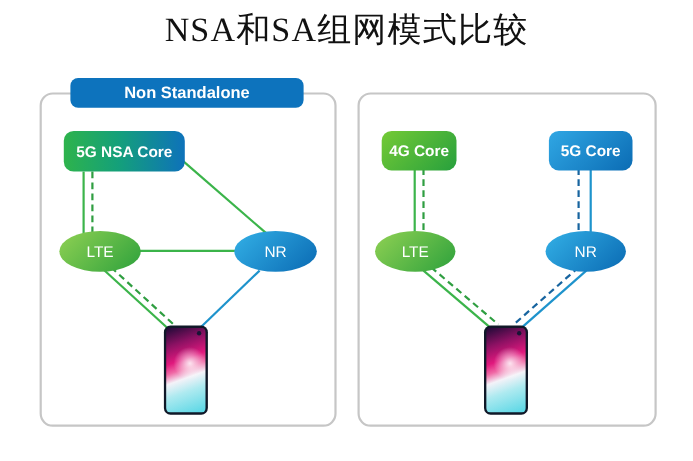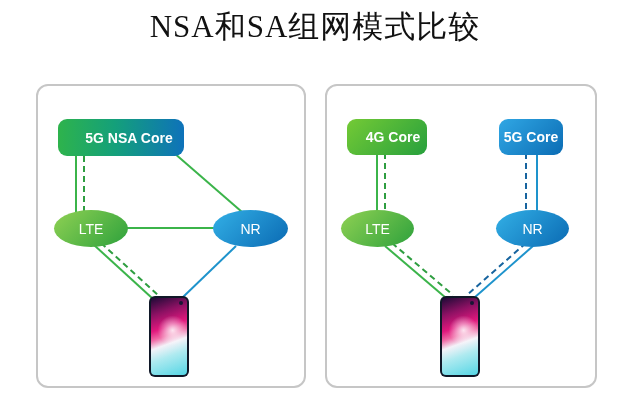--- a/index.html
+++ b/index.html
@@ -22,24 +22,24 @@
     position:absolute;z-index:3;background:#0d73bd;color:#ffffff;border-radius:7px;
     font-weight:bold;font-size:15px;text-align:center;line-height:27px;height:27px;
   }
   .pill.h-left{left:64px;top:71px;width:212px;}
   .pill.h-right{left:354px;top:71px;width:212px;}
   .corebox{
     position:absolute;z-index:3;color:#ffffff;border-radius:9px;font-weight:bold;
     font-size:14px;display:flex;align-items:center;justify-content:center;
   }
   .core-nsa{left:58px;top:119px;width:110px;height:37px;
-    background:linear-gradient(90deg,#2eb34c 0%,#14a07a 45%,#0e72ba 100%);padding-left:16px;}
+    background:linear-gradient(90deg,#2eb34c 0%,#14a07a 45%,#0e72ba 100%);}
   .core-4g{left:347px;top:119px;width:68px;height:36px;
-    background:linear-gradient(135deg,#74ca35 0%,#27a03d 100%);padding-left:12px;}
-  .core-5g{left:499px;top:119px;width:64px;height:36px;
+    background:linear-gradient(135deg,#74ca35 0%,#27a03d 100%);}
+  .core-5g{left:499px;top:119px;width:76px;height:36px;
     background:linear-gradient(135deg,#30a7e4 0%,#0b6cb4 100%);}
   .ellipse{
     position:absolute;z-index:3;color:#ffffff;border-radius:50%;font-weight:normal;
     font-size:14px;display:flex;align-items:center;justify-content:center;
   }
   .el-green{background:linear-gradient(135deg,#90d153 0%,#2da13c 100%);}
   .el-blue{background:linear-gradient(135deg,#33b0e6 0%,#0a6ab3 100%);}
   .lte-nsa{left:54px;top:210px;width:74px;height:37px;}
   .nr-nsa{left:213px;top:210px;width:75px;height:37px;}
   .lte-sa{left:341px;top:210px;width:73px;height:37px;}
@@ -84,20 +84,21 @@
     <line x1="377" y1="153" x2="377" y2="212" stroke-width="2" stroke="#3bb44a"></line>
     <line x1="385" y1="153" x2="385" y2="212" stroke-width="2" stroke-dasharray="6 4" stroke="#2f9e41"></line>
     <line x1="526" y1="153" x2="526" y2="212" stroke-width="2" stroke-dasharray="6 4" stroke="#17649f"></line>
     <line x1="537" y1="153" x2="537" y2="212" stroke-width="2" stroke="#1e93cc"></line>
     <line x1="385" y1="246" x2="446" y2="298" stroke-width="2" stroke="#3bb44a"></line>
     <line x1="392" y1="243" x2="453" y2="295" stroke-width="2" stroke-dasharray="6 4" stroke="#2f9e41"></line>
     <line x1="533" y1="246" x2="474" y2="298" stroke-width="2" stroke="#1e93cc"></line>
     <line x1="526" y1="243" x2="467" y2="295" stroke-width="2" stroke-dasharray="6 4" stroke="#17649f"></line>
   </svg>
 
+  <div class="pill h-left">Non Standalone</div>
 
   <div class="corebox core-nsa">5G NSA Core</div>
   <div class="ellipse el-green lte-nsa">LTE</div>
   <div class="ellipse el-blue nr-nsa">NR</div>
 
   <div class="corebox core-4g">4G Core</div>
   <div class="corebox core-5g">5G Core</div>
   <div class="ellipse el-green lte-sa">LTE</div>
   <div class="ellipse el-blue nr-sa">NR</div>
 

